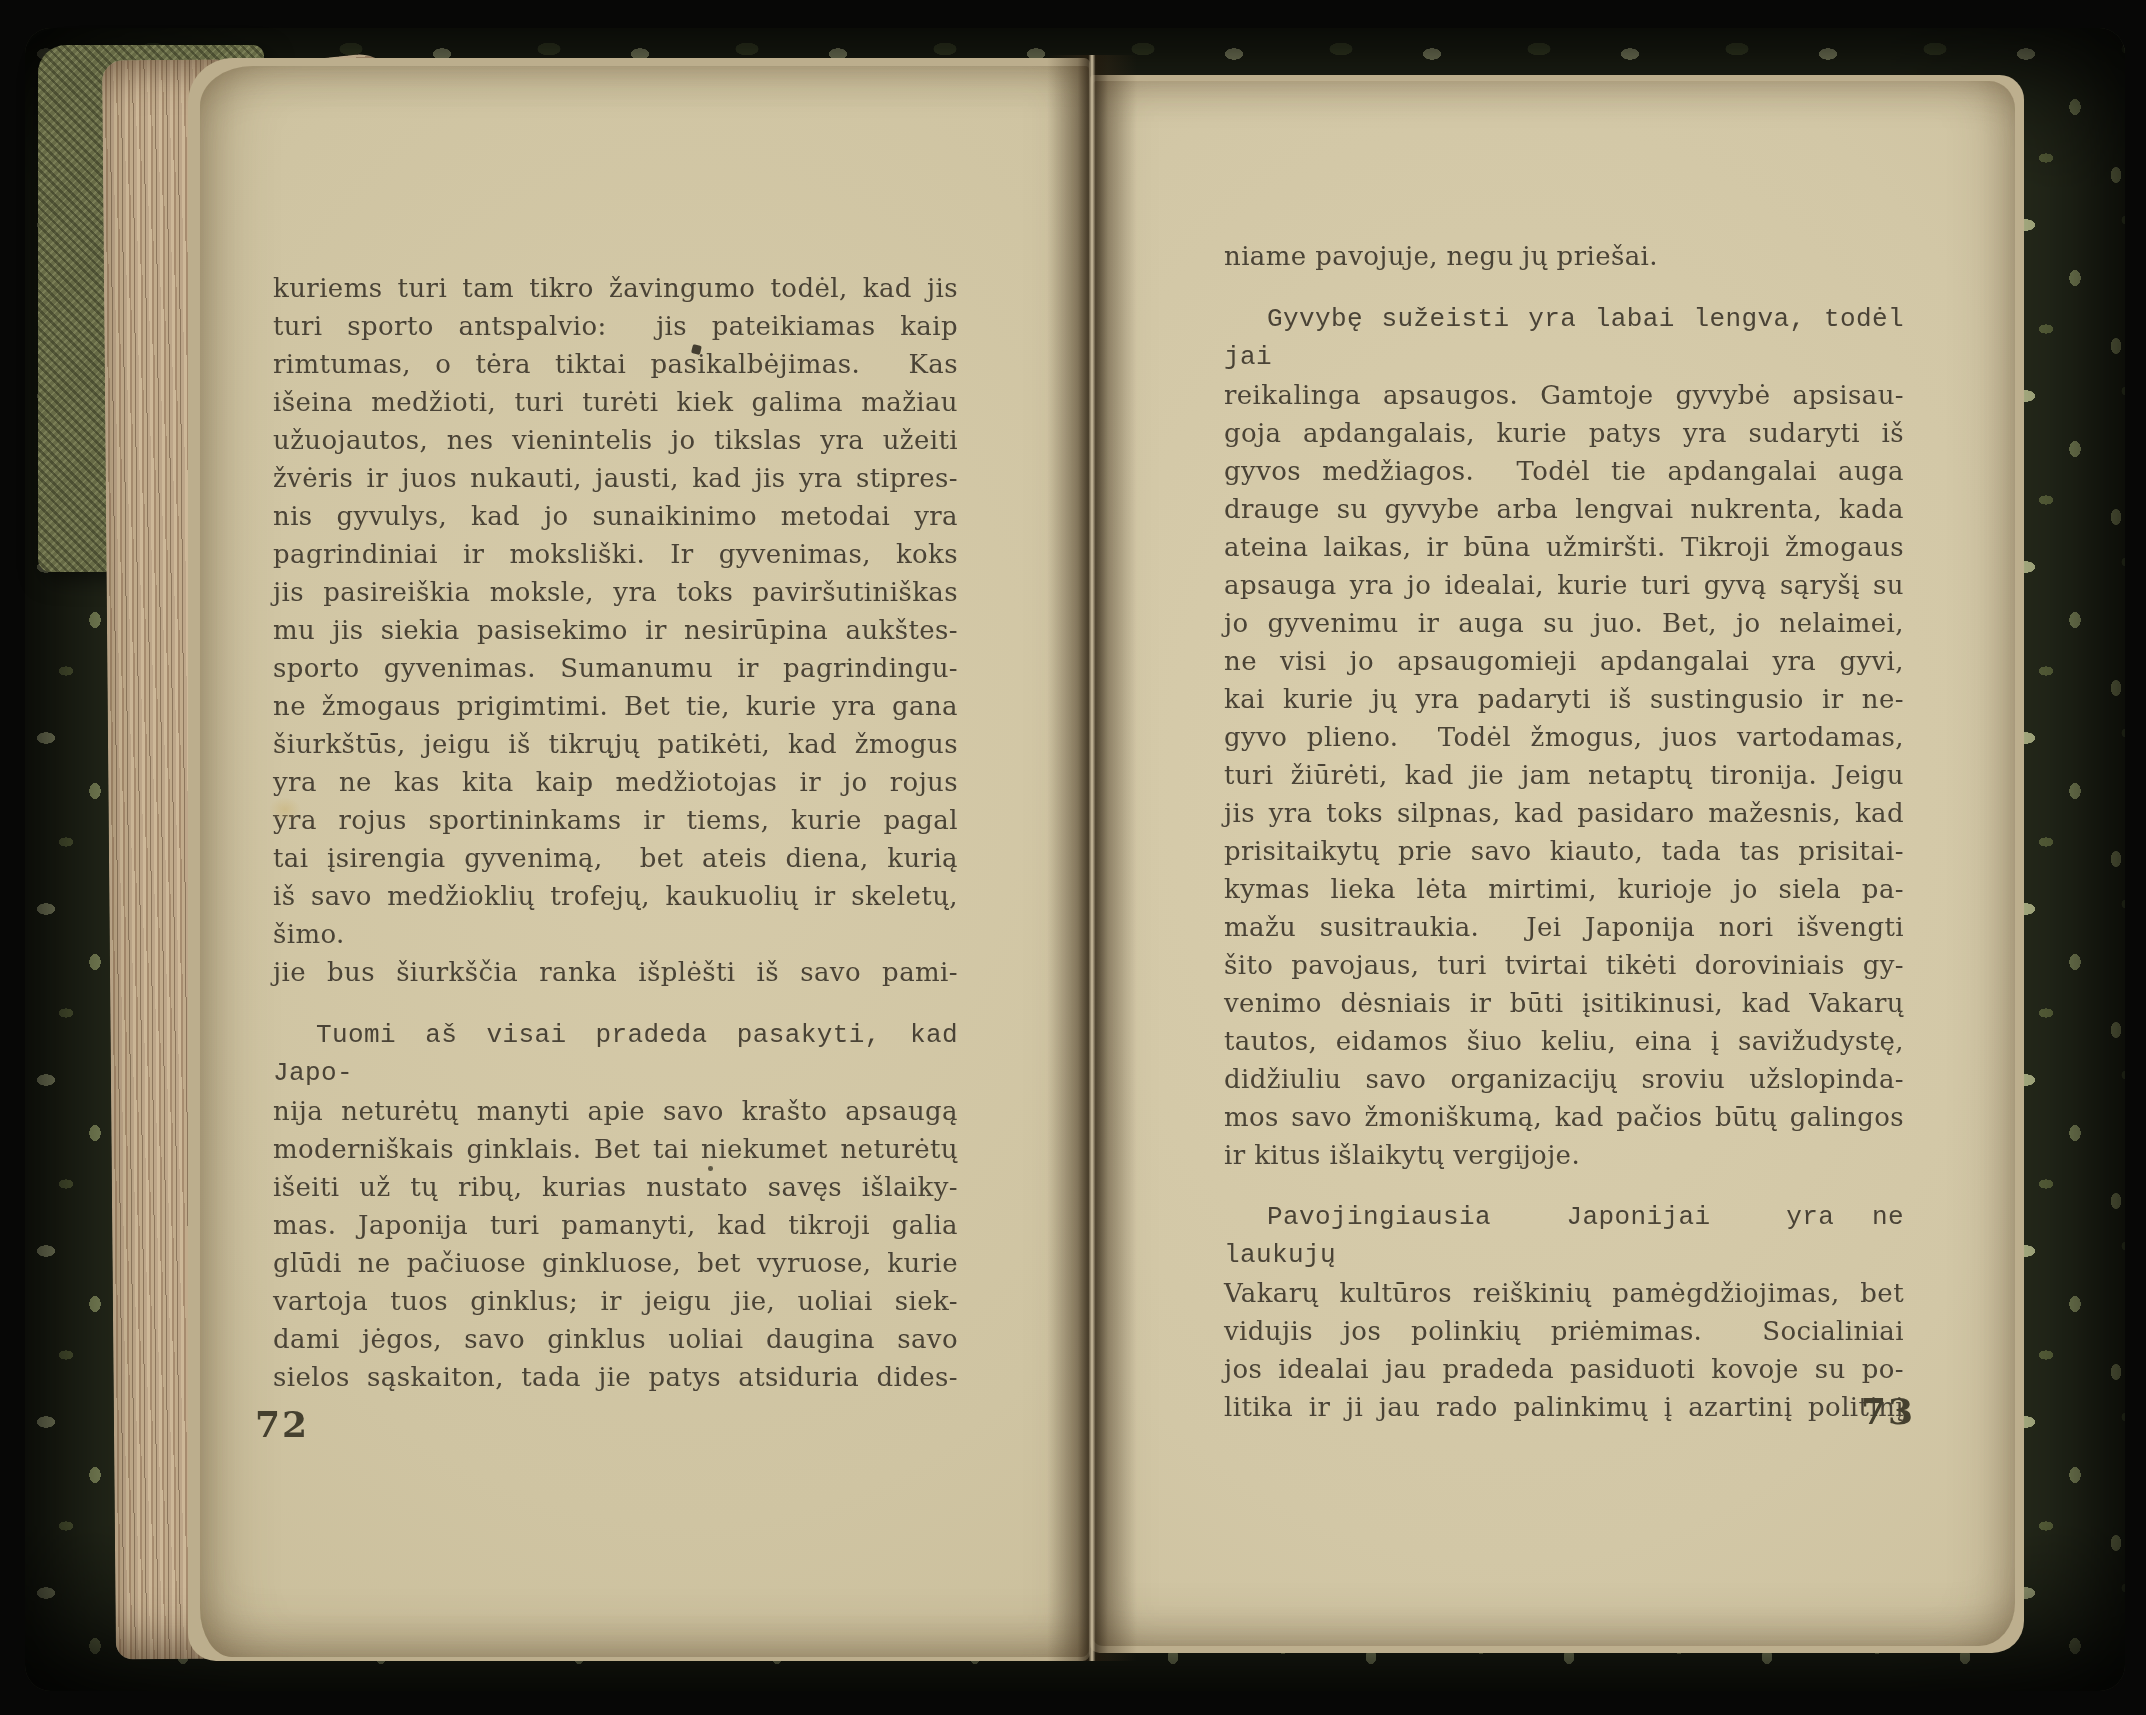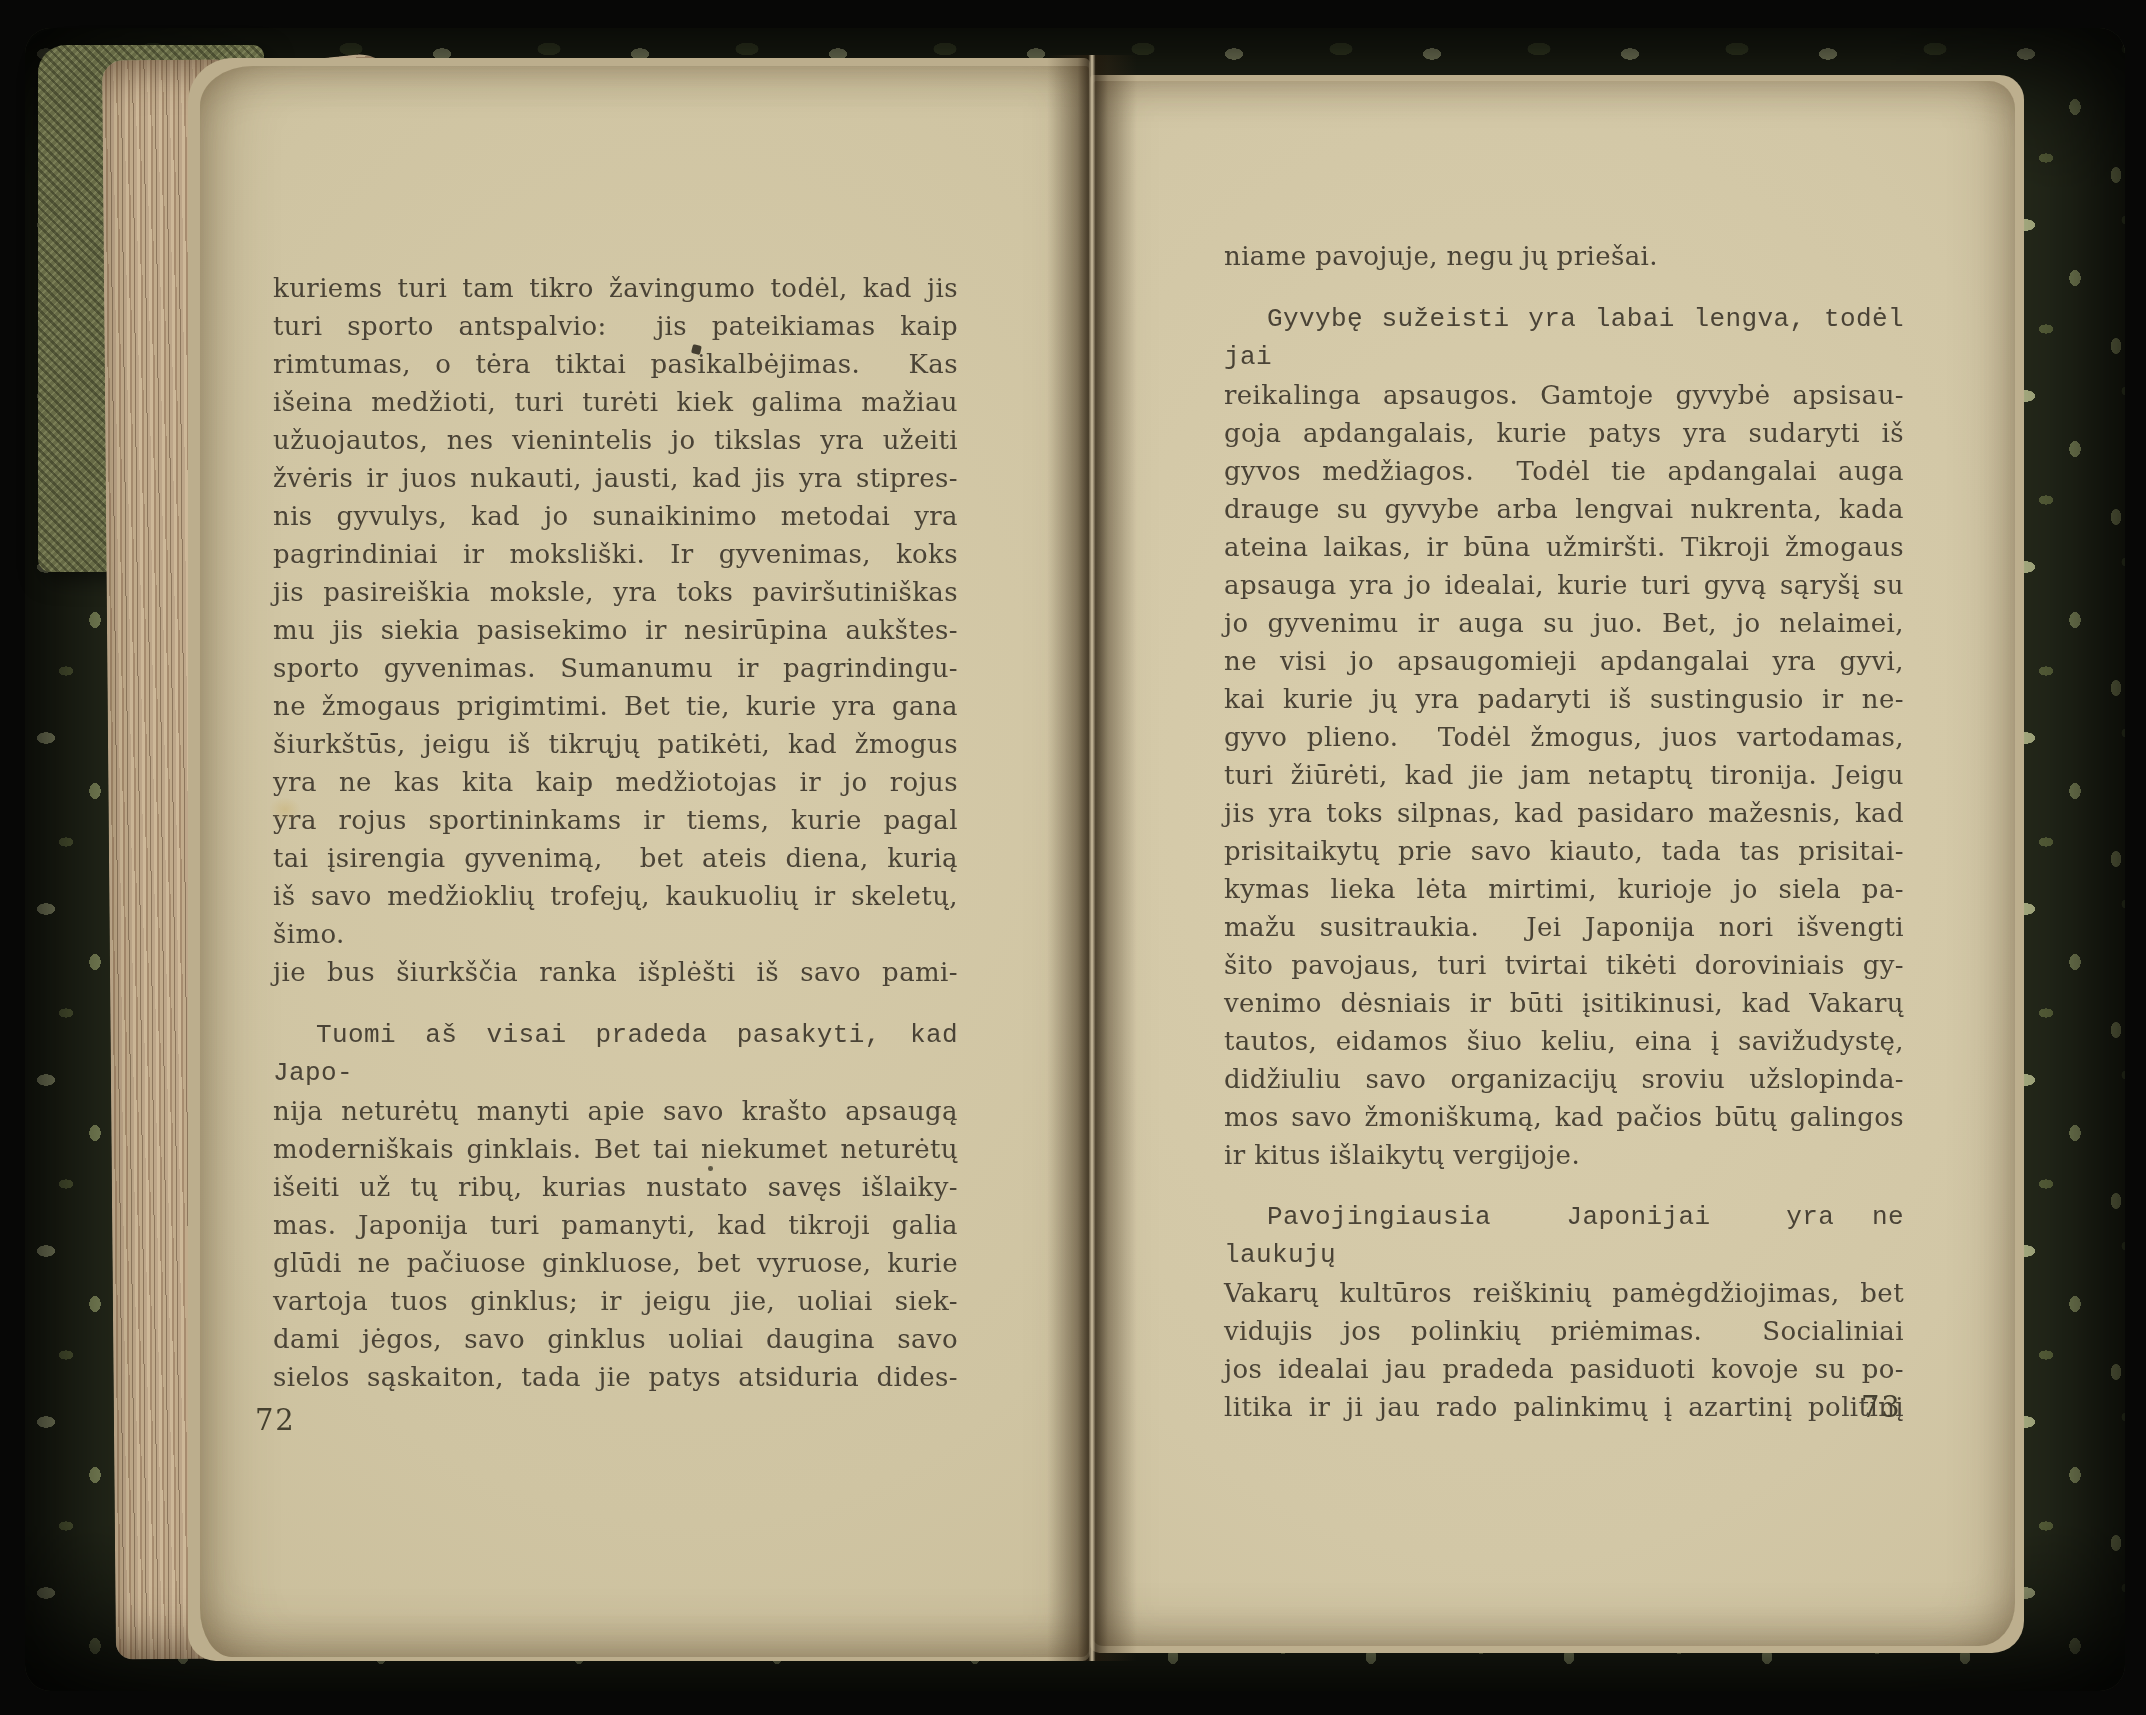--- a/index.html
+++ b/index.html
@@ -99,21 +99,21 @@
     position:absolute;color:#4a4336;font-size:26px;line-height:38px;
     letter-spacing:0.4px;
   }
   .textcol-left{left:273px;top:237px;width:685px;margin-top:32px;}
   .textcol-right{left:1224px;top:237px;width:680px;}
   .para + .para{margin-top:24.5px;}
   .line{text-align:justify;text-align-last:justify;white-space:normal;}
   .line.endline{text-align-last:left;}
   .line.indent{text-indent:43px;font-family:Liberation Mono, monospace;}
   .pagenum{
-    position:absolute;color:#45402f;font-size:29px;font-weight:normal;letter-spacing:1.9px;
+    position:absolute;color:#45402f;font-size:36px;font-weight:bold;letter-spacing:1.9px;
   }
   .pagenum-left{left:255px;top:1403px;}
   .pagenum-right{left:1861px;top:1390px;}
   
   .speck{position:absolute;background:#443e30;}
   .speck-a{left:692px;top:345px;width:8.5px;height:8.5px;border-radius:1.9px;transform:rotate(14deg);}
   .speck-b{left:708px;top:1166px;width:4.7px;height:4.7px;border-radius:50%;opacity:.8;}
   .stain{
     position:absolute;left:269px;top:797px;width:32px;height:24.5px;border-radius:50%;
     background:radial-gradient(#c8b071, transparent 70%);opacity:.5;

